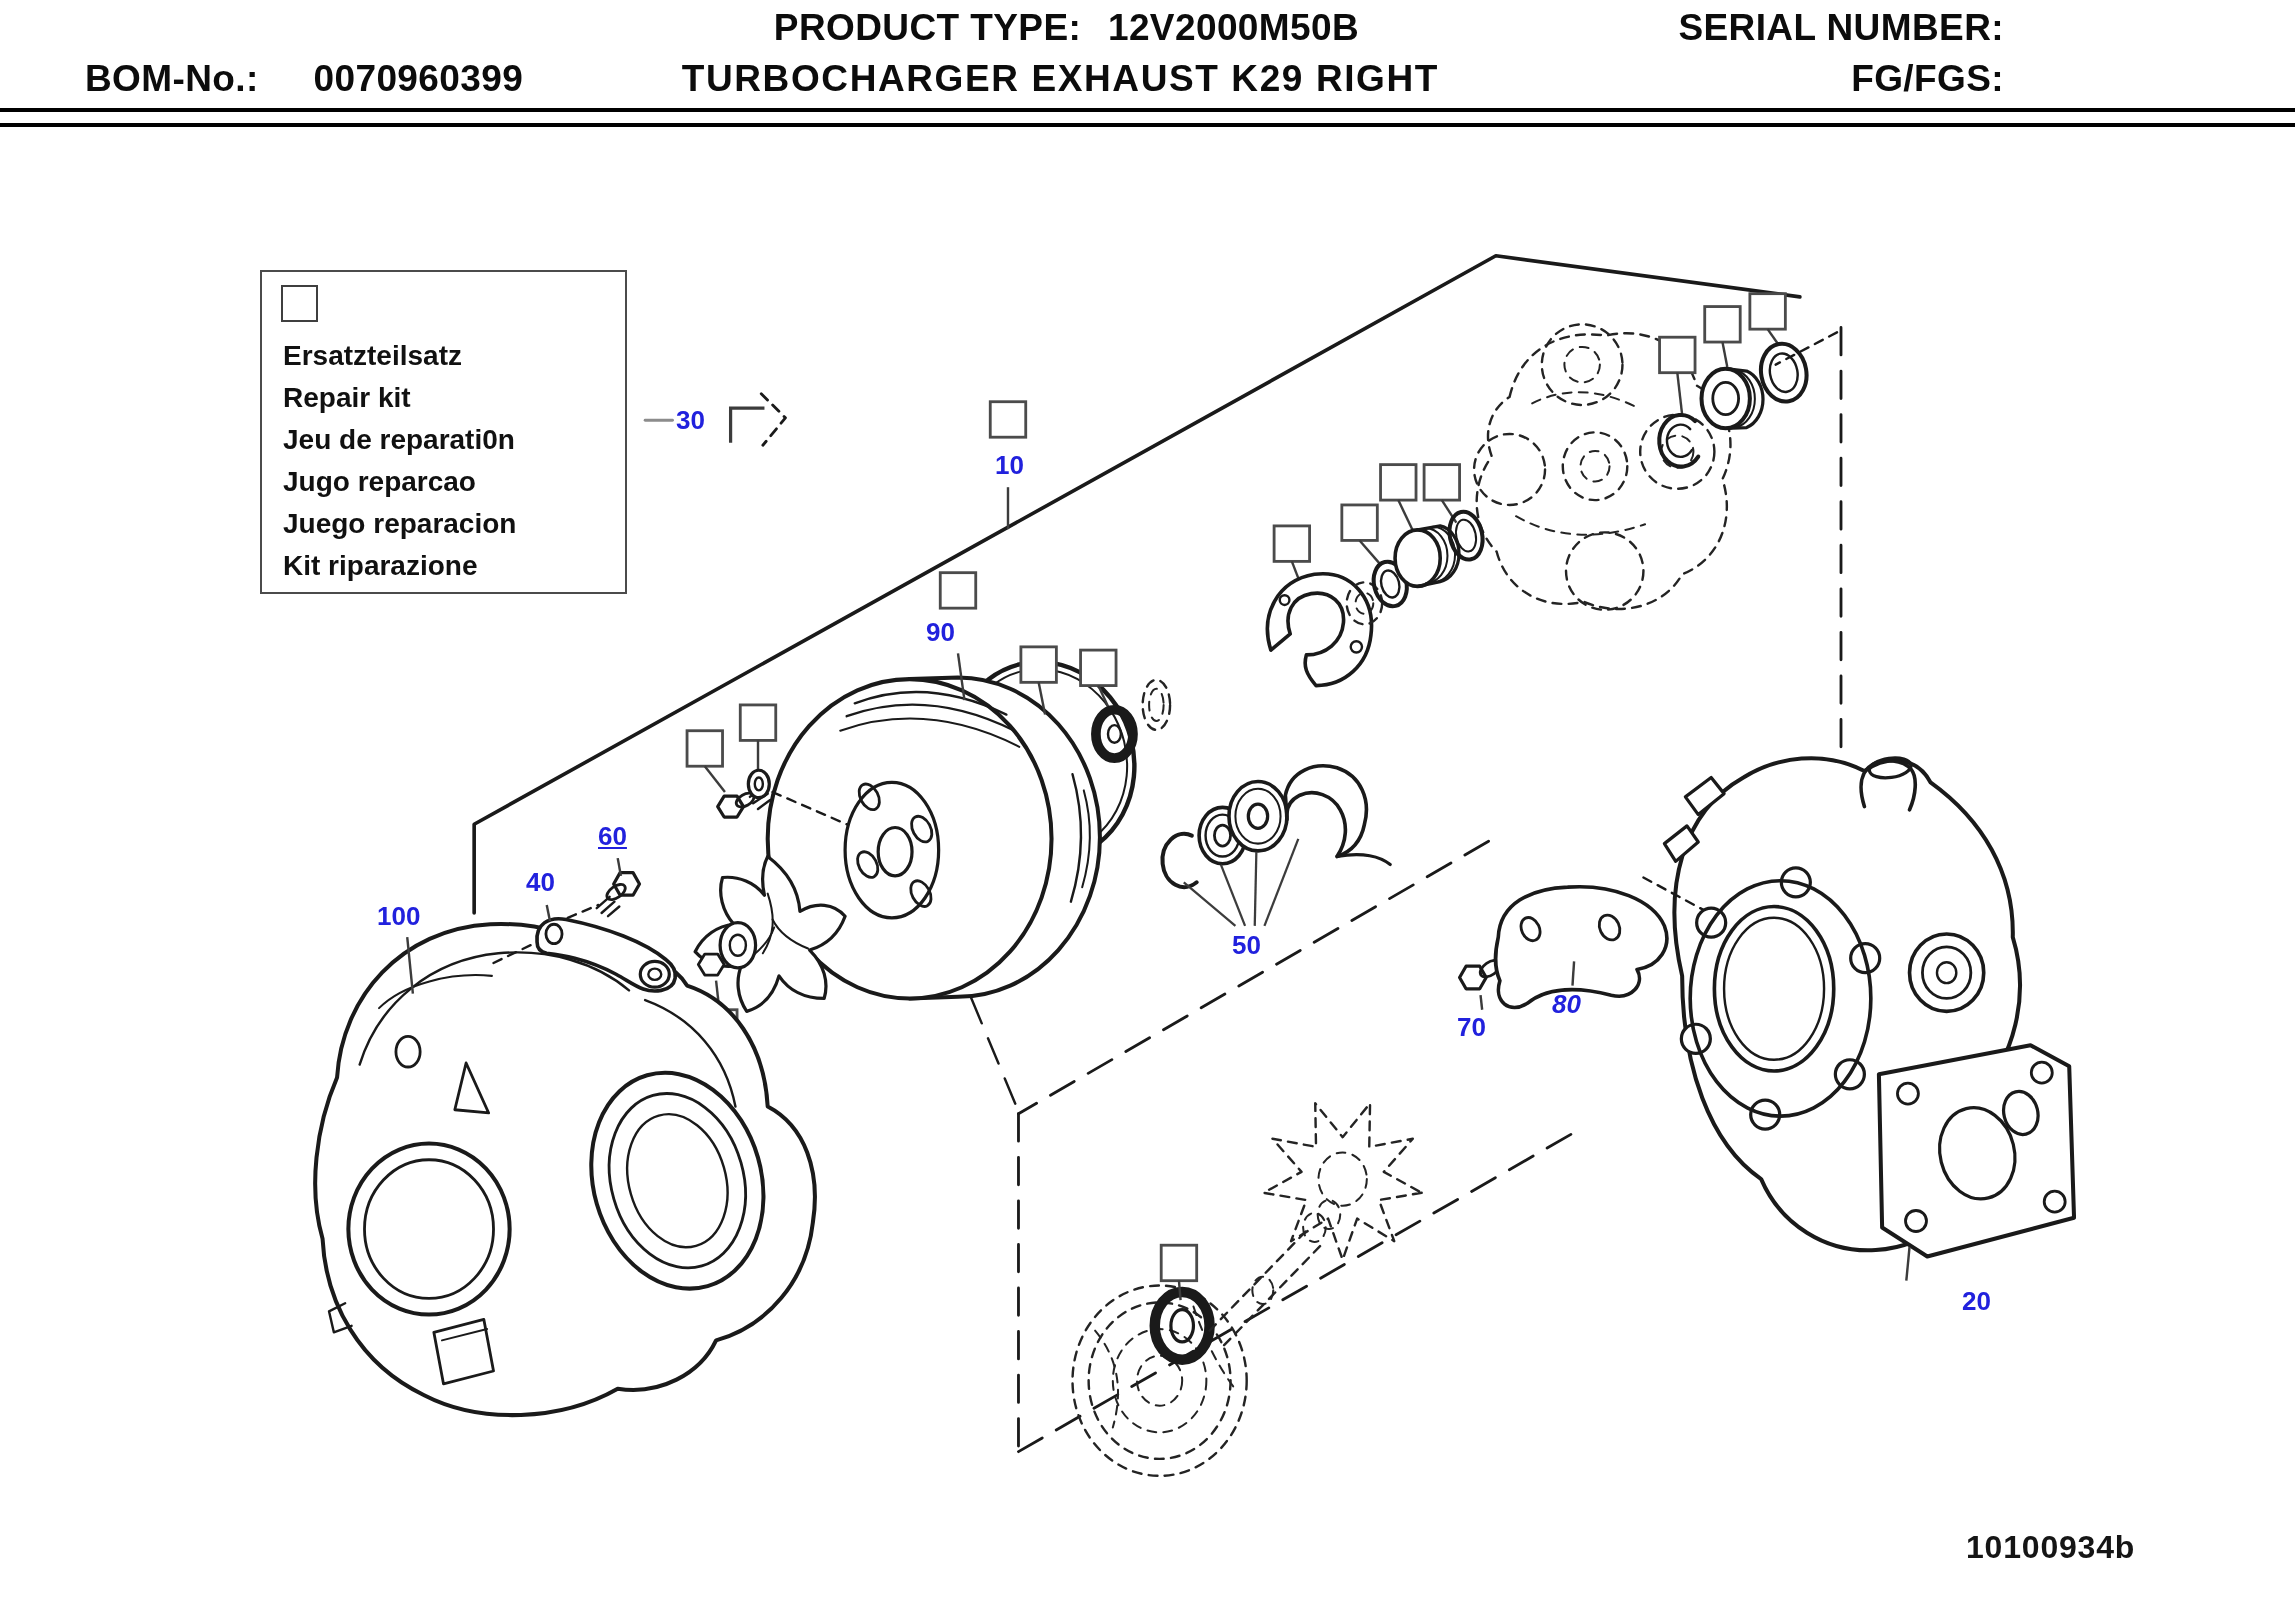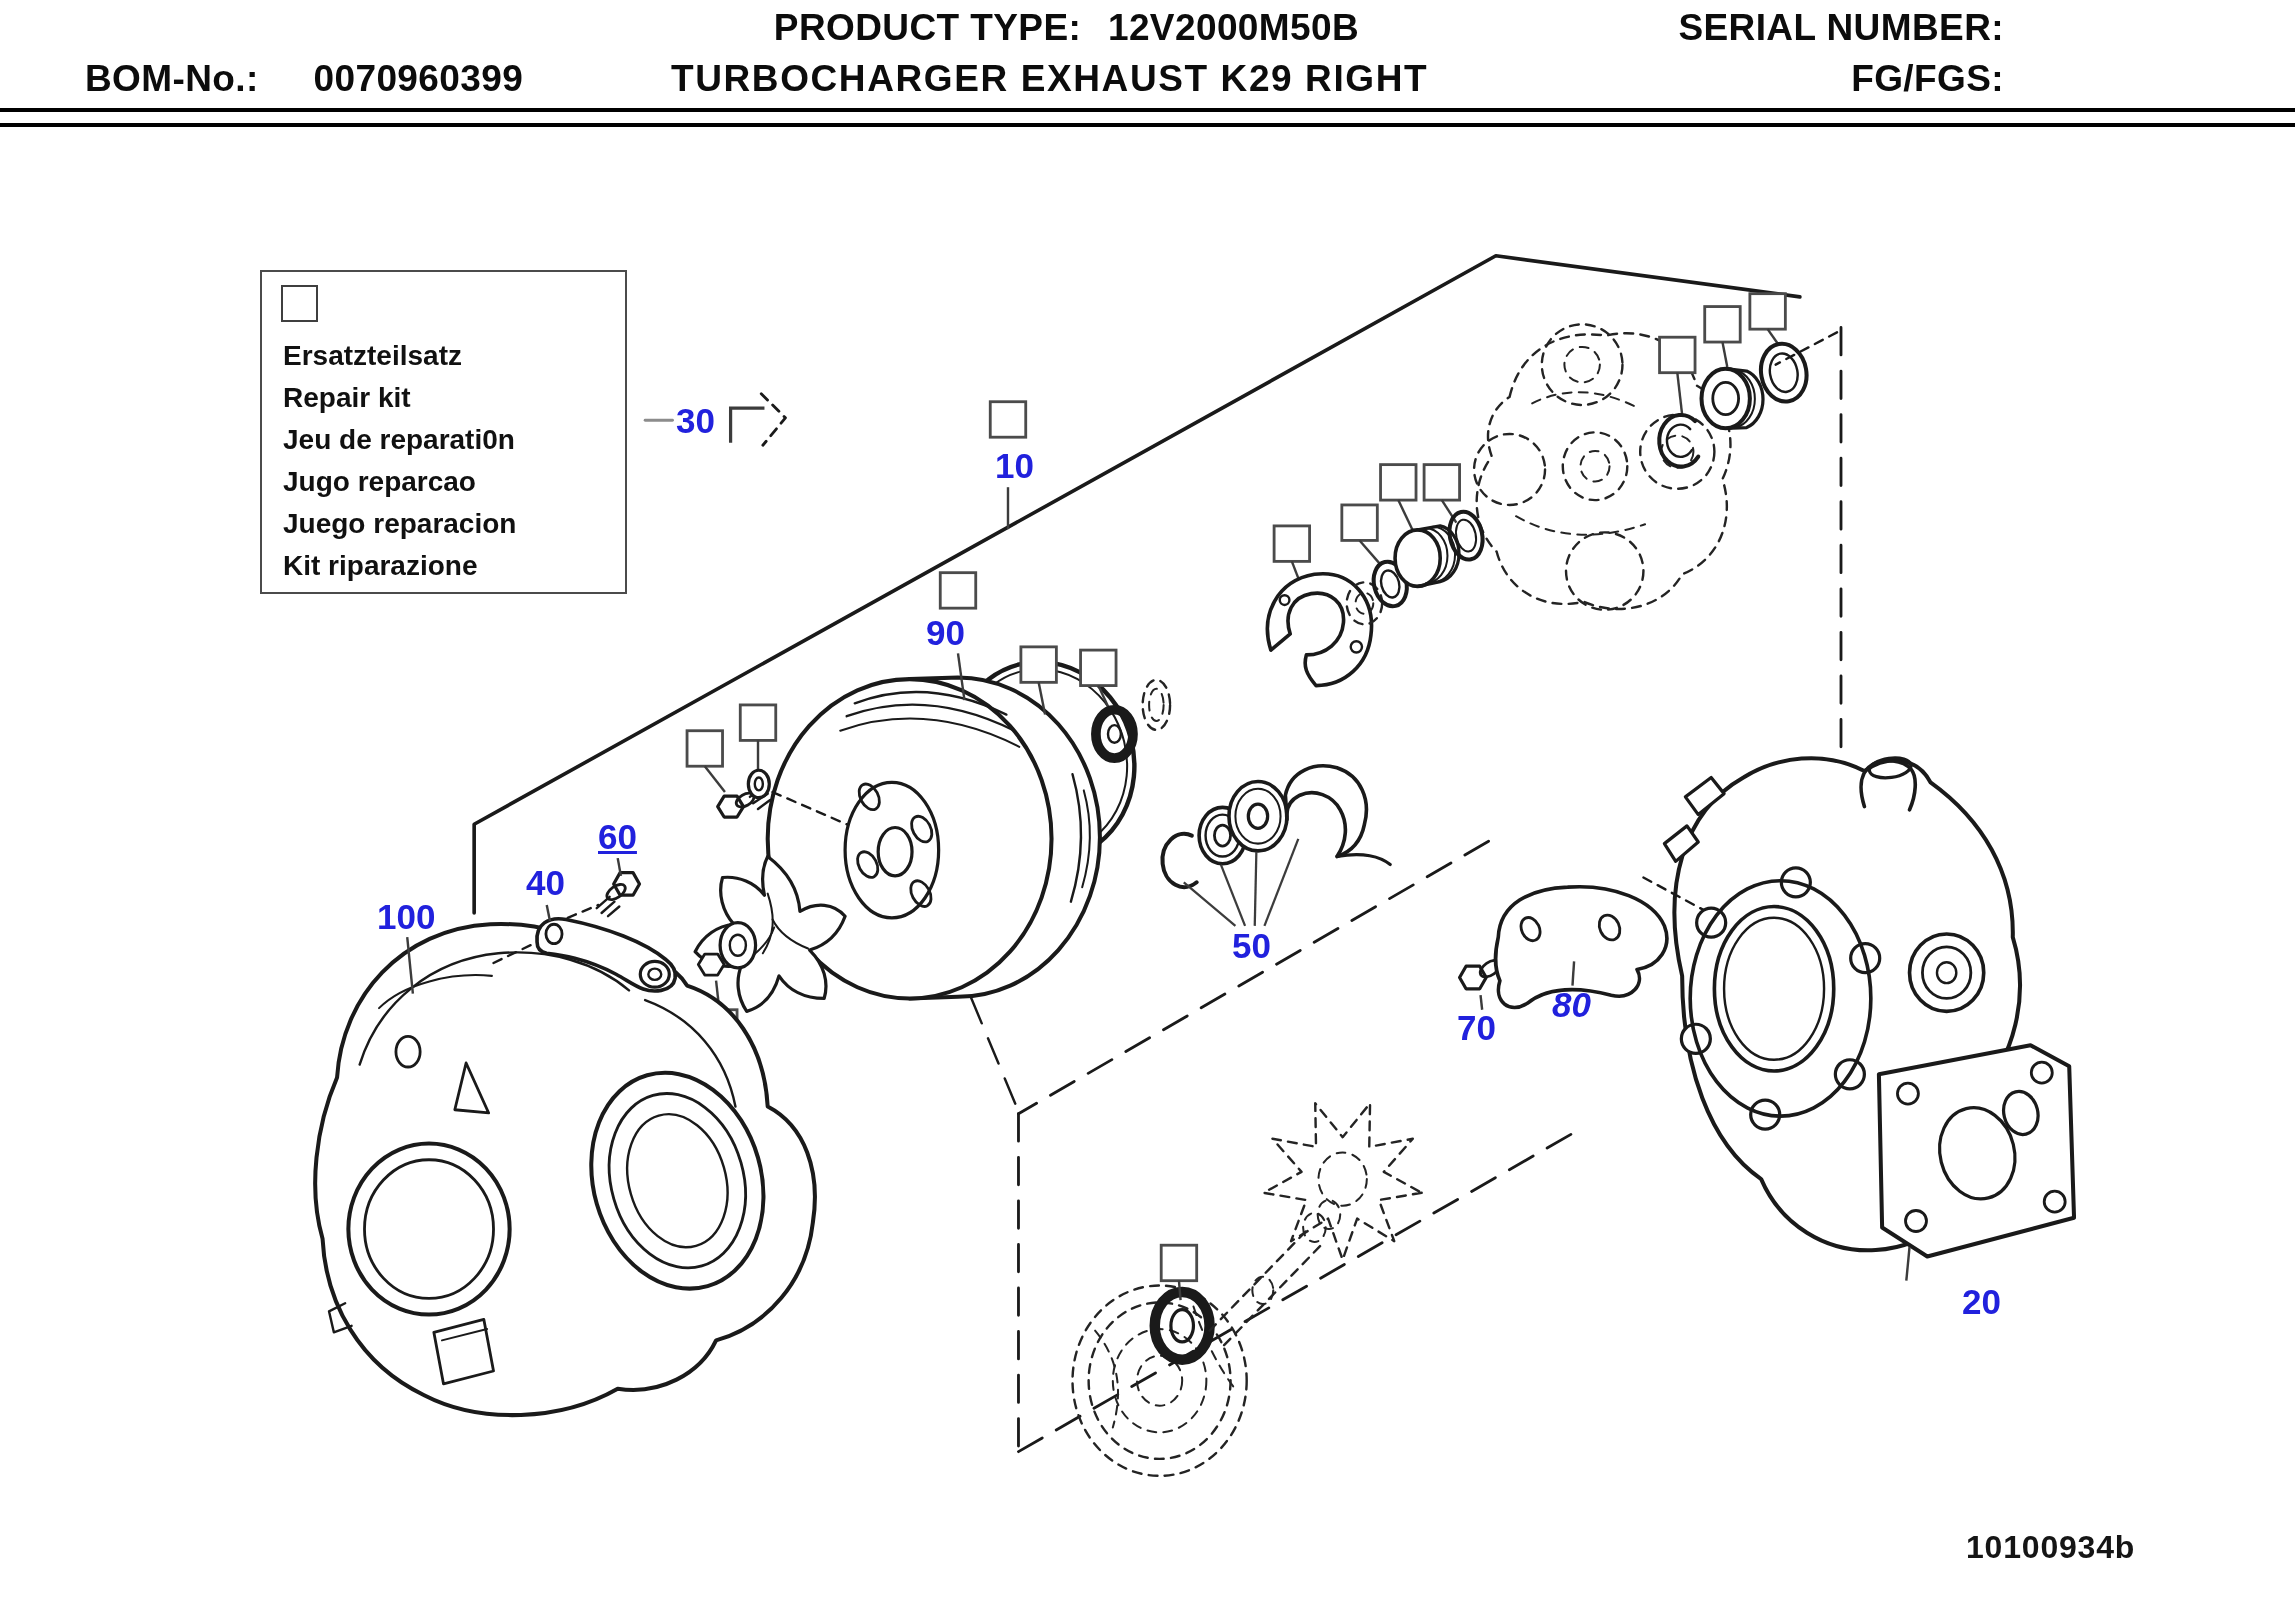--- a/index.html
+++ b/index.html
@@ -26,21 +26,21 @@
     border:2.4px solid #4b4b4b;background:#fff;box-sizing:border-box;z-index:5;
   }
   #legend .kit-square{
     position:absolute;left:19.4px;top:13px;width:37px;height:37px;
     border:2.4px solid #3f3f3f;background:#fff;box-sizing:border-box;
   }
   #legend .kit-lines{position:absolute;left:21px;top:63px;}
   #legend .kit-lines div{font-size:28px;font-weight:bold;color:#111;line-height:42px;white-space:nowrap;}
   
   .callout{
-    position:absolute;color:var(--blue);font-size:35px;font-weight:bold;
+    position:absolute;color:var(--blue);font-size:26px;font-weight:bold;
     line-height:35px;white-space:nowrap;z-index:6;
   }
   
   #drawing-number{
     position:absolute;left:1966px;top:1529px;color:#151515;
     font-size:32px;font-weight:600;letter-spacing:0.8px;z-index:6;
   }
   
   svg{position:absolute;left:0;top:0;z-index:1;}
   .s{fill:none;stroke:var(--line);stroke-linecap:round;stroke-linejoin:round;}
@@ -61,21 +61,21 @@
 
   <div class="hdr-line" style="left:85px;top:58px;">
     <span class="hdr-label">BOM-No.:</span>
     <span class="hdr-value" style="margin-left:44px">0070960399</span>
   </div>
 
   <div class="hdr-line" style="left:663px;top:6.5px;width:807px;text-align:center;">
     <span>PRODUCT TYPE:</span>
     <span style="margin-left:16px">12V2000M50B</span>
   </div>
-  <div class="hdr-line" style="left:671px;top:58px;width:807px;text-align:left;letter-spacing:1.6px;">TURBOCHARGER EXHAUST K29 RIGHT</div>
+  <div class="hdr-line" style="left:632px;top:58px;width:807px;text-align:right;letter-spacing:1.6px;">TURBOCHARGER EXHAUST K29 RIGHT</div>
 
   <div class="hdr-line" style="left:1601px;top:6.5px;width:403px;text-align:right;">SERIAL NUMBER:</div>
   <div class="hdr-line" style="left:1601px;top:58px;width:403px;text-align:right;">FG/FGS:</div>
 
   <div id="hdr-rule"></div>
 
   <div id="legend">
     <div class="kit-square"></div>
     <div class="kit-lines">
       <div>Ersatzteilsatz</div>

